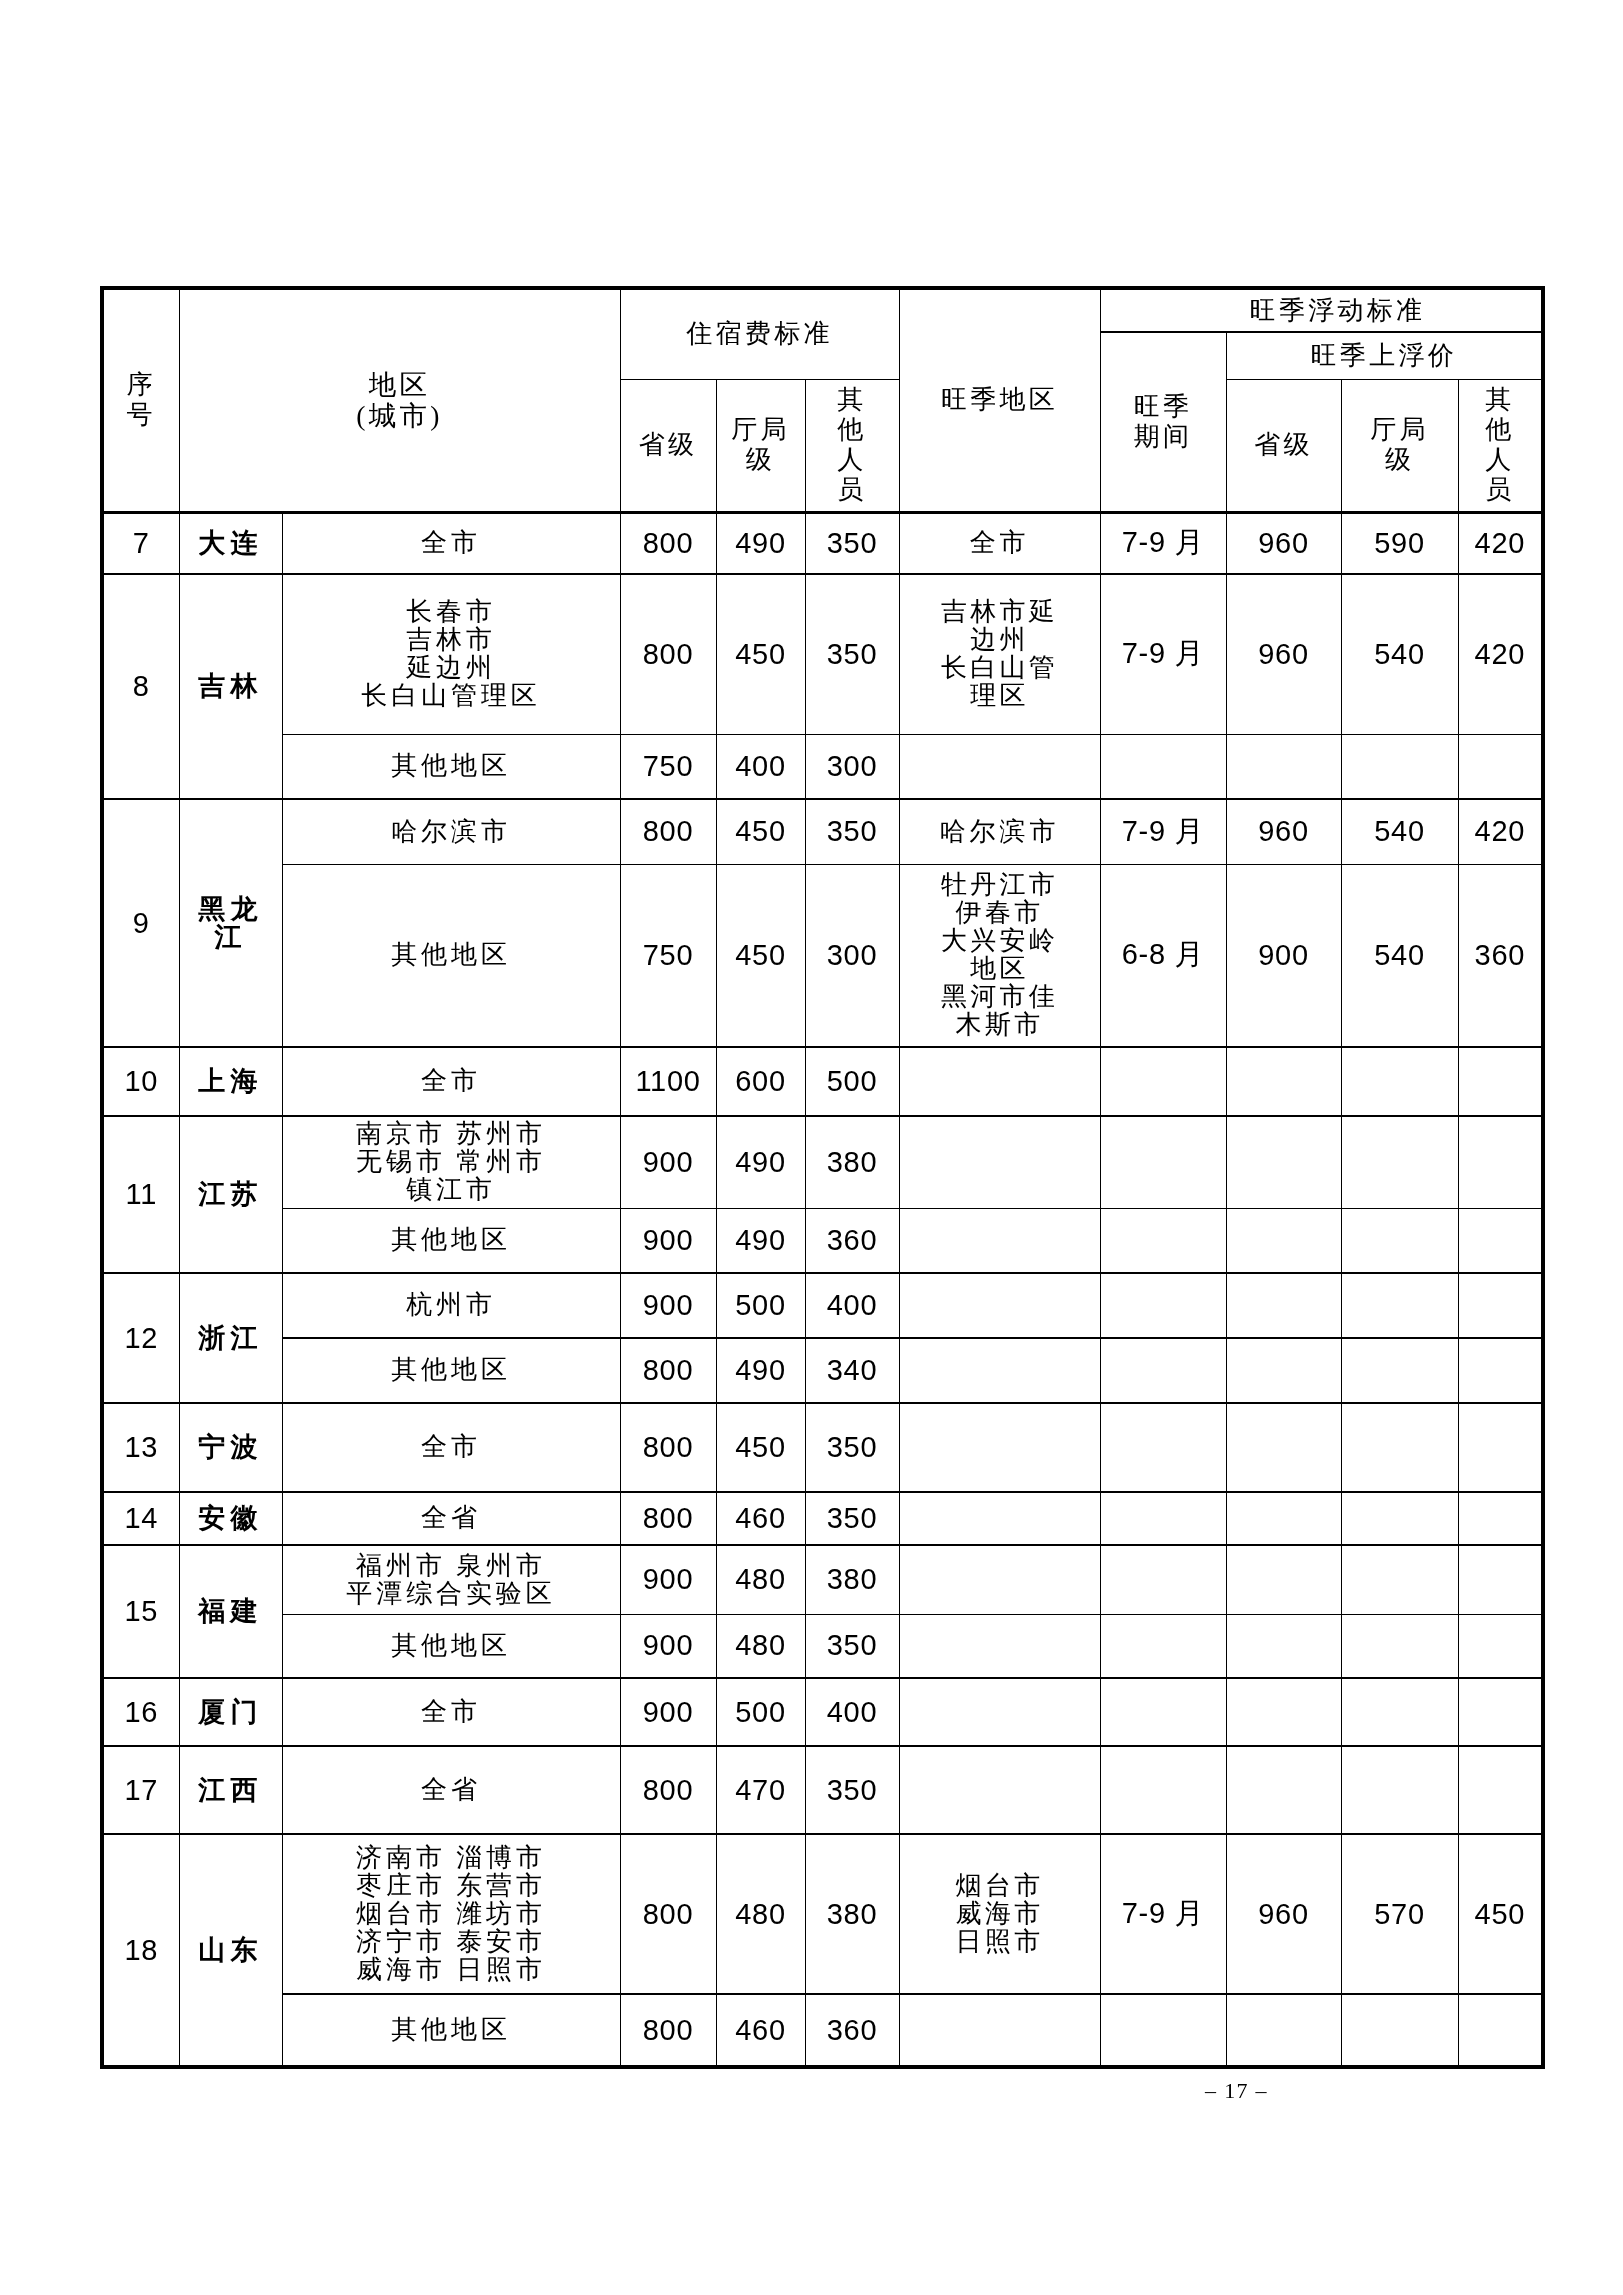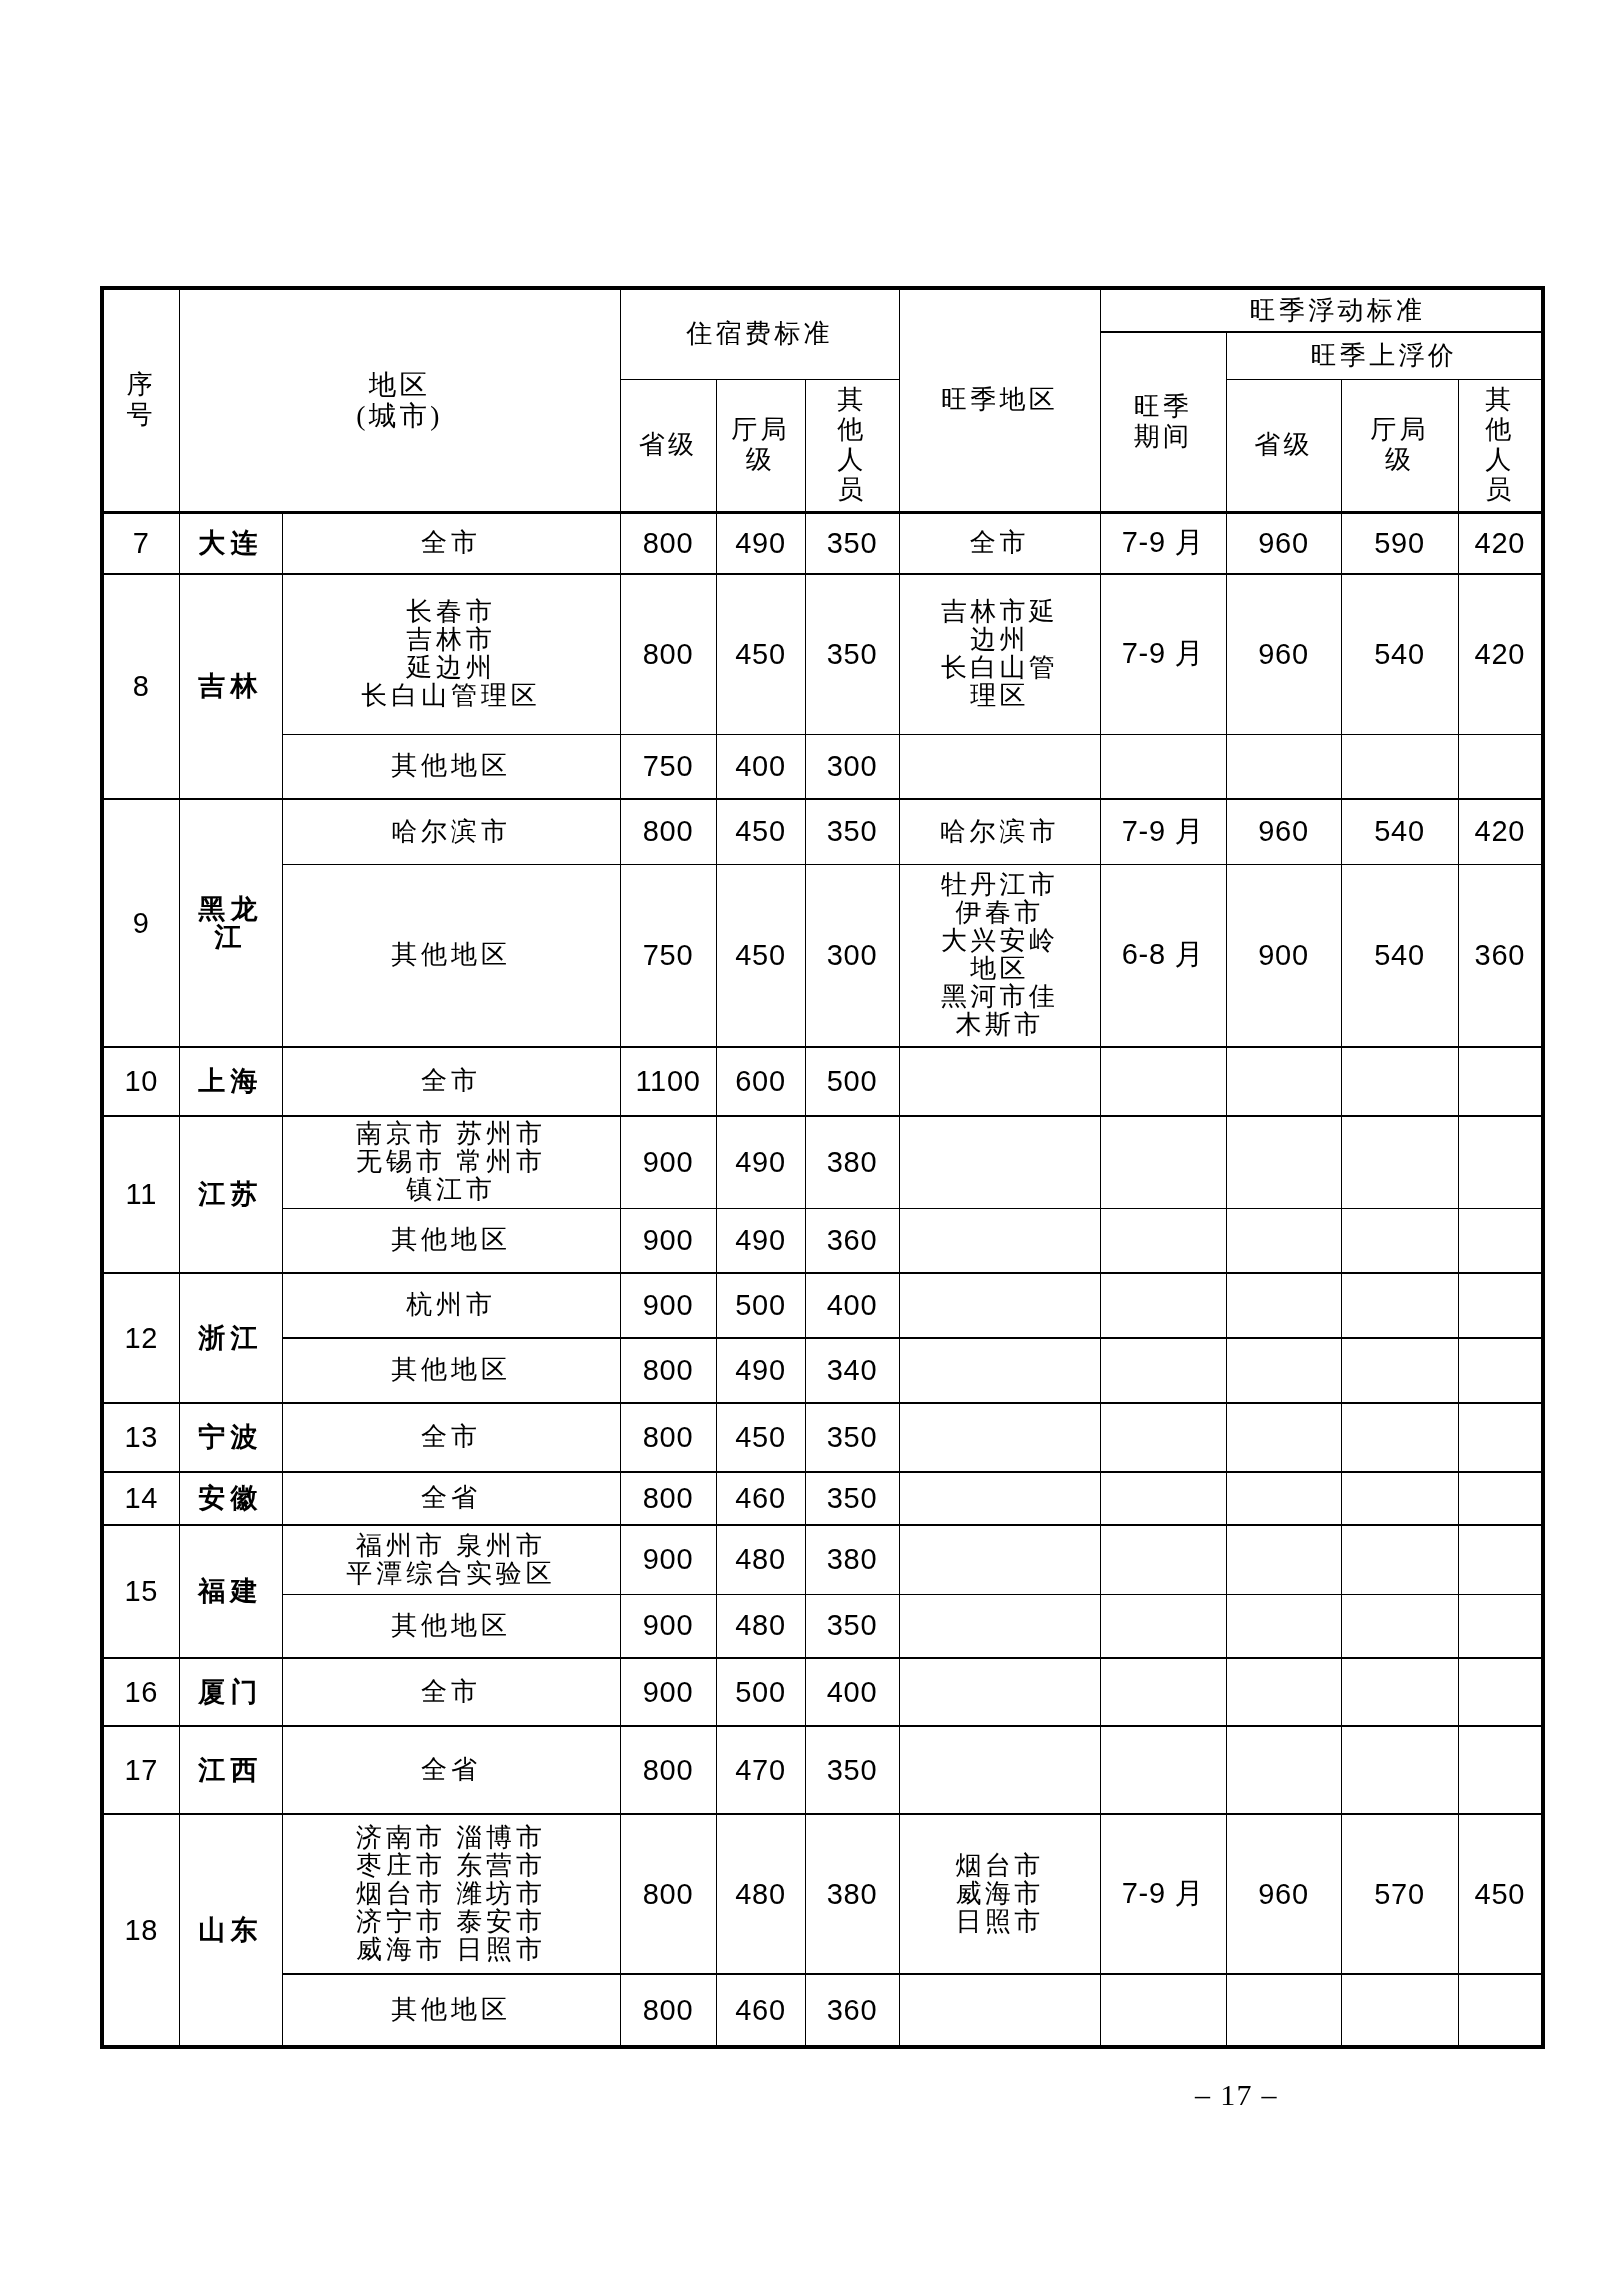--- a/index.html
+++ b/index.html
@@ -37,21 +37,21 @@
   td.n{font-family:"Liberation Sans", sans-serif;font-size:29px;letter-spacing:0.7px;}
   td.c{font-size:26px;letter-spacing:3.9px;line-height:1.08;}
   td.b{font-size:27px;font-weight:bold;letter-spacing:5.2px;line-height:1.05;}
   tr.sep td{border-top-width:2.6px;}
   td .narrow{display:inline-block;max-width:141px;letter-spacing:3.3px;}
   .footer{
     position:absolute;
     left:1112px;top:2078px;
     width:249px;
     text-align:center;
-    font-size:30px;
+    font-size:22px;
     letter-spacing:1.3px;
     font-family:"Liberation Serif", serif;
   }
 </style>
 </head>
 <body>
 
 <div class="page">
 
   <table class="fee-table">
@@ -205,21 +205,21 @@
           <td class="c">其他地区</td>
           <td class="n">800</td>
           <td class="n">490</td>
           <td class="n">340</td>
           <td class="c"></td>
           <td class="c"></td>
           <td class="c"></td>
           <td class="c"></td>
           <td class="c"></td>
         </tr>
-        <tr class="sep" style="height: 69px;">
+        <tr class="sep" style="height: 89px;">
           <td class="n">13</td>
           <td class="b">宁波</td>
           <td class="c">全市</td>
           <td class="n">800</td>
           <td class="n">450</td>
           <td class="n">350</td>
           <td class="c"></td>
           <td class="c"></td>
           <td class="c"></td>
           <td class="c"></td>

